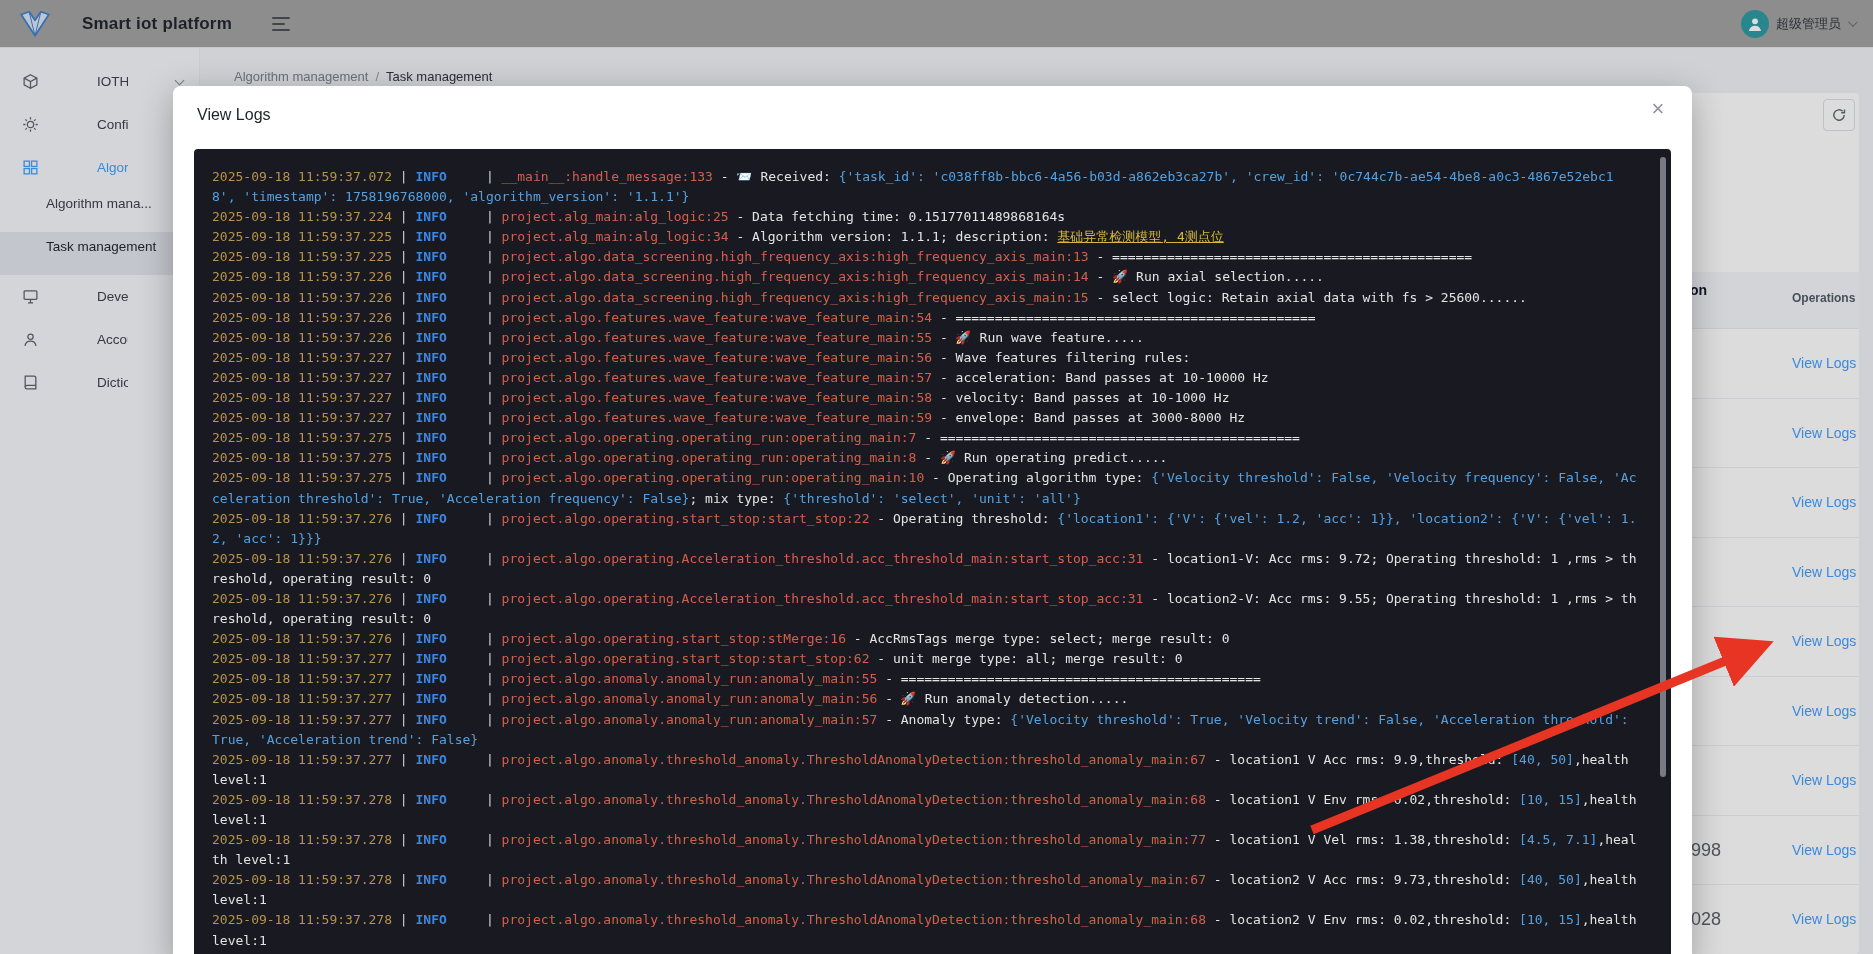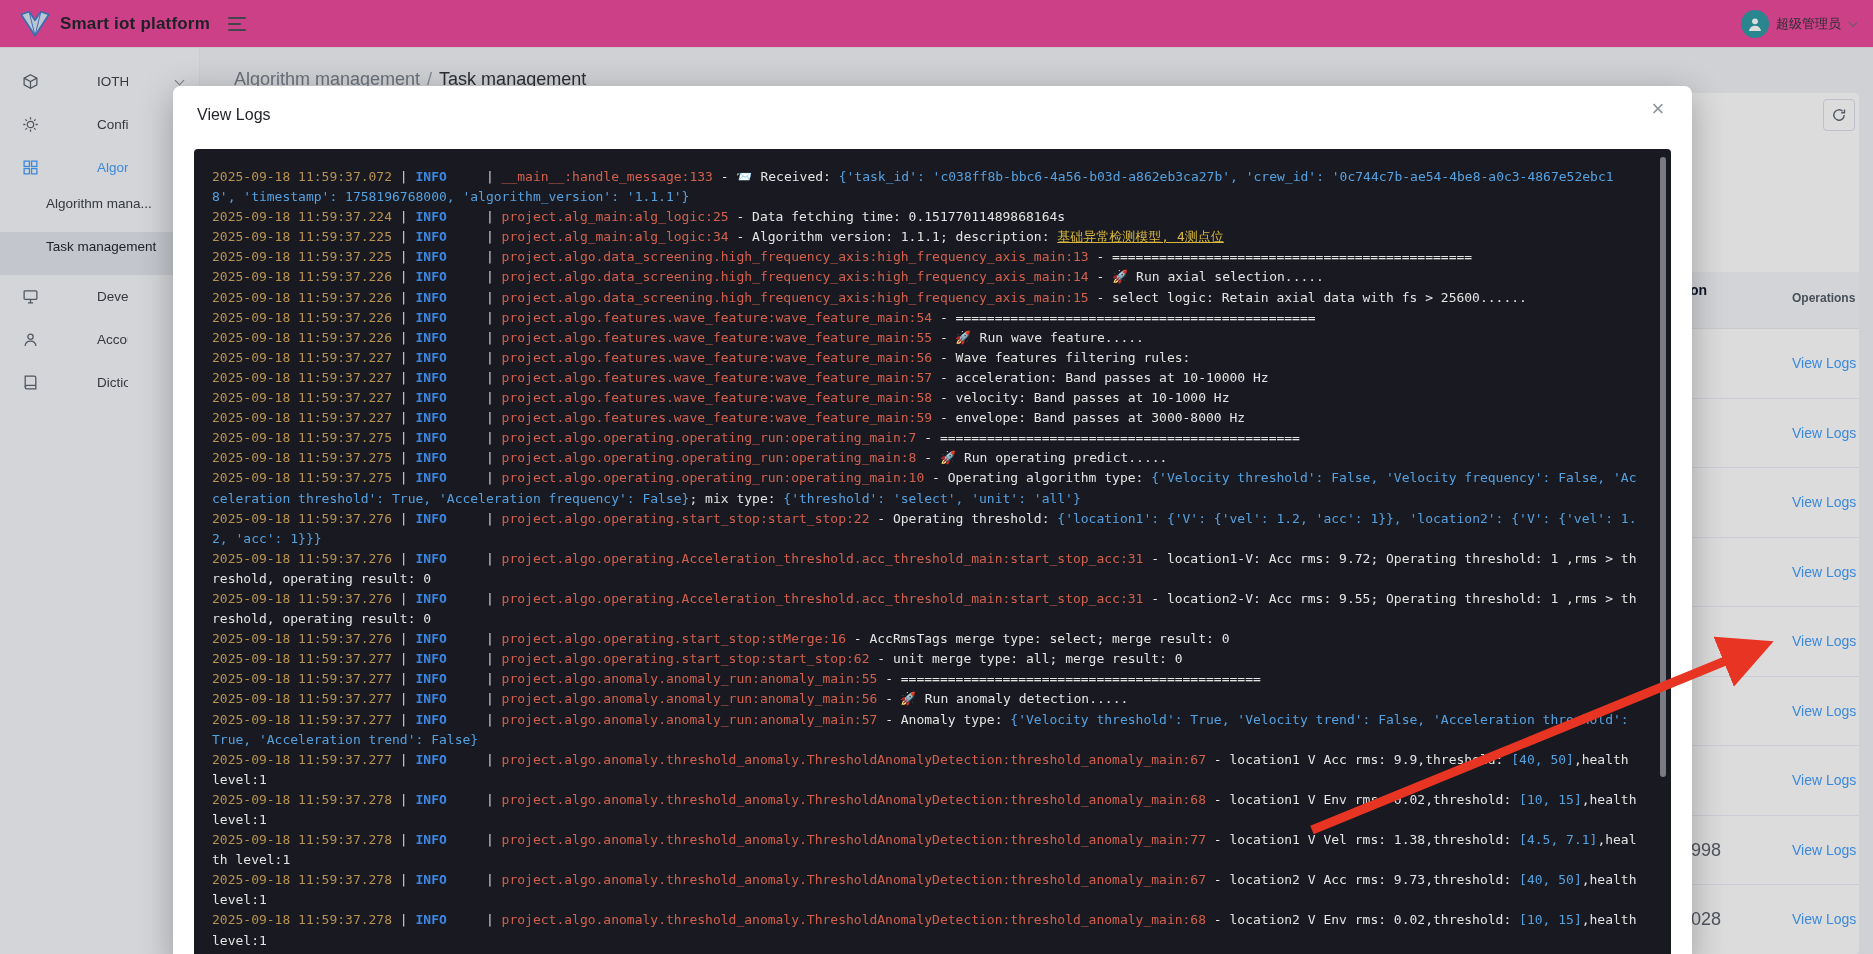--- a/index.html
+++ b/index.html
@@ -1,22 +1,22 @@
 <!DOCTYPE html>
 <html style="--link-blue: #409eff; --accent-red: #e83423; --console-bg: #191a21; --log-time: #b8924f; --log-level: #3d87e4; --log-logger: #d2604d; --log-text: #e4e4e4; --log-value: #55a1e0; --log-cn: #d8b83e;"><head>
 <meta charset="utf-8">
 <style>
   * { margin:0; padding:0; box-sizing:border-box; }
   html,body { background:#0c0c0c; }
   body { font-family:"Liberation Sans", sans-serif; }
   .page { position:relative; width:1873px; height:954px; overflow:hidden; background:#f0f2f5; }
 
   
-  .app-header { position:absolute; top:0; left:0; right:0; height:48px; background:#ec4899;
-    border-bottom:1px solid #e6e8eb; display:flex; align-items:center; padding:0 18px; z-index:1; }
+  .app-header { position:absolute; top:0; left:0; right:0; height:48px; background:#a3a3a3;
+    border-bottom:1px solid #e6e8eb; display:flex; align-items:center; padding:0 18px; z-index:1;gap:22px; }
   .logo-mark { width:34px; height:34px; margin-right:8px; flex:0 0 auto; }
   .app-title { font-size:17px; font-weight:700; color:#1f2329; letter-spacing:.2px; white-space:nowrap; }
   .collapse-icon { margin-left:18px; width:18px; height:14px; display:inline-flex; flex-direction:column; justify-content:space-between; cursor:pointer; }
   .collapse-icon i { display:block; height:2px; background:#4a4f55; border-radius:1px; }
   .collapse-icon i:nth-child(2){ width:72%; }
   .user-wrap { margin-left:auto; display:flex; align-items:center; gap:7px; cursor:pointer; }
   .avatar { width:28px; height:28px; border-radius:50%; background:#2e9aa3; display:flex; align-items:center; justify-content:center; overflow:hidden; }
   .user-name { font-size:13px; color:#30343a; }
   .chev { width:7px; height:7px; border-right:1.5px solid #6a6f76; border-bottom:1.5px solid #6a6f76; display:inline-block; }
   .chev.down { transform:rotate(45deg) translateY(-2px); }
@@ -30,21 +30,21 @@
   .si-icon svg { width:100%; height:100%; display:block; }
   .si-label { flex:1; white-space:nowrap; overflow:hidden; }
   .si-chev { width:7px; height:7px; border-right:1.4px solid #8a9098; border-bottom:1.4px solid #8a9098; flex:0 0 auto; }
   .si-chev.down { transform:rotate(45deg); margin-top:-3px; }
   .si-chev.up { transform:rotate(-135deg); margin-top:3px; }
   .side-item.active { color:var(--link-blue,#4569c9); }
   .side-item.active .si-icon { color:var(--link-blue,#4569c9); }
   .side-sub.selected { background:#e2e6ec; color:#23262b; }
 
   
-  .breadcrumb { position:absolute; left:234px; top:69px; font-size:18px; color:#7b828c; z-index:1; }
+  .breadcrumb { position:absolute; left:234px; top:69px; font-size:13px; color:#7b828c; z-index:1; }
   .breadcrumb .bc-sep { margin:0 7px; color:#9aa0a8; }
   .breadcrumb .bc-current { color:#2f3338; }
   .card { position:absolute; left:212px; top:93px; right:14px; bottom:0; background:#ffffff; border-radius:4px; z-index:1; }
   .refresh-btn { position:absolute; left:1611px; top:6px; width:32px; height:32px; background:#fff; border:1px solid #dcdfe6;
     border-radius:4px; display:flex; align-items:center; justify-content:center; cursor:pointer; color:#5f6672; }
   .thead { position:absolute; top:179px; left:0; right:0; height:57px; background:#f5f6f8; border-bottom:1px solid #e8eaee; }
   .th-partial { position:absolute; left:1478px; top:10px; font-size:14px; font-weight:600; color:#0f172a; }
   .th-ops { position:absolute; left:1580px; top:19px; font-size:12px; font-weight:600; color:#515a66; }
   #ops-rows { position:absolute; top:236px; left:0; right:0; }
   .t-row { height:69.5px; border-bottom:1px solid #ebeef5; position:relative; }

